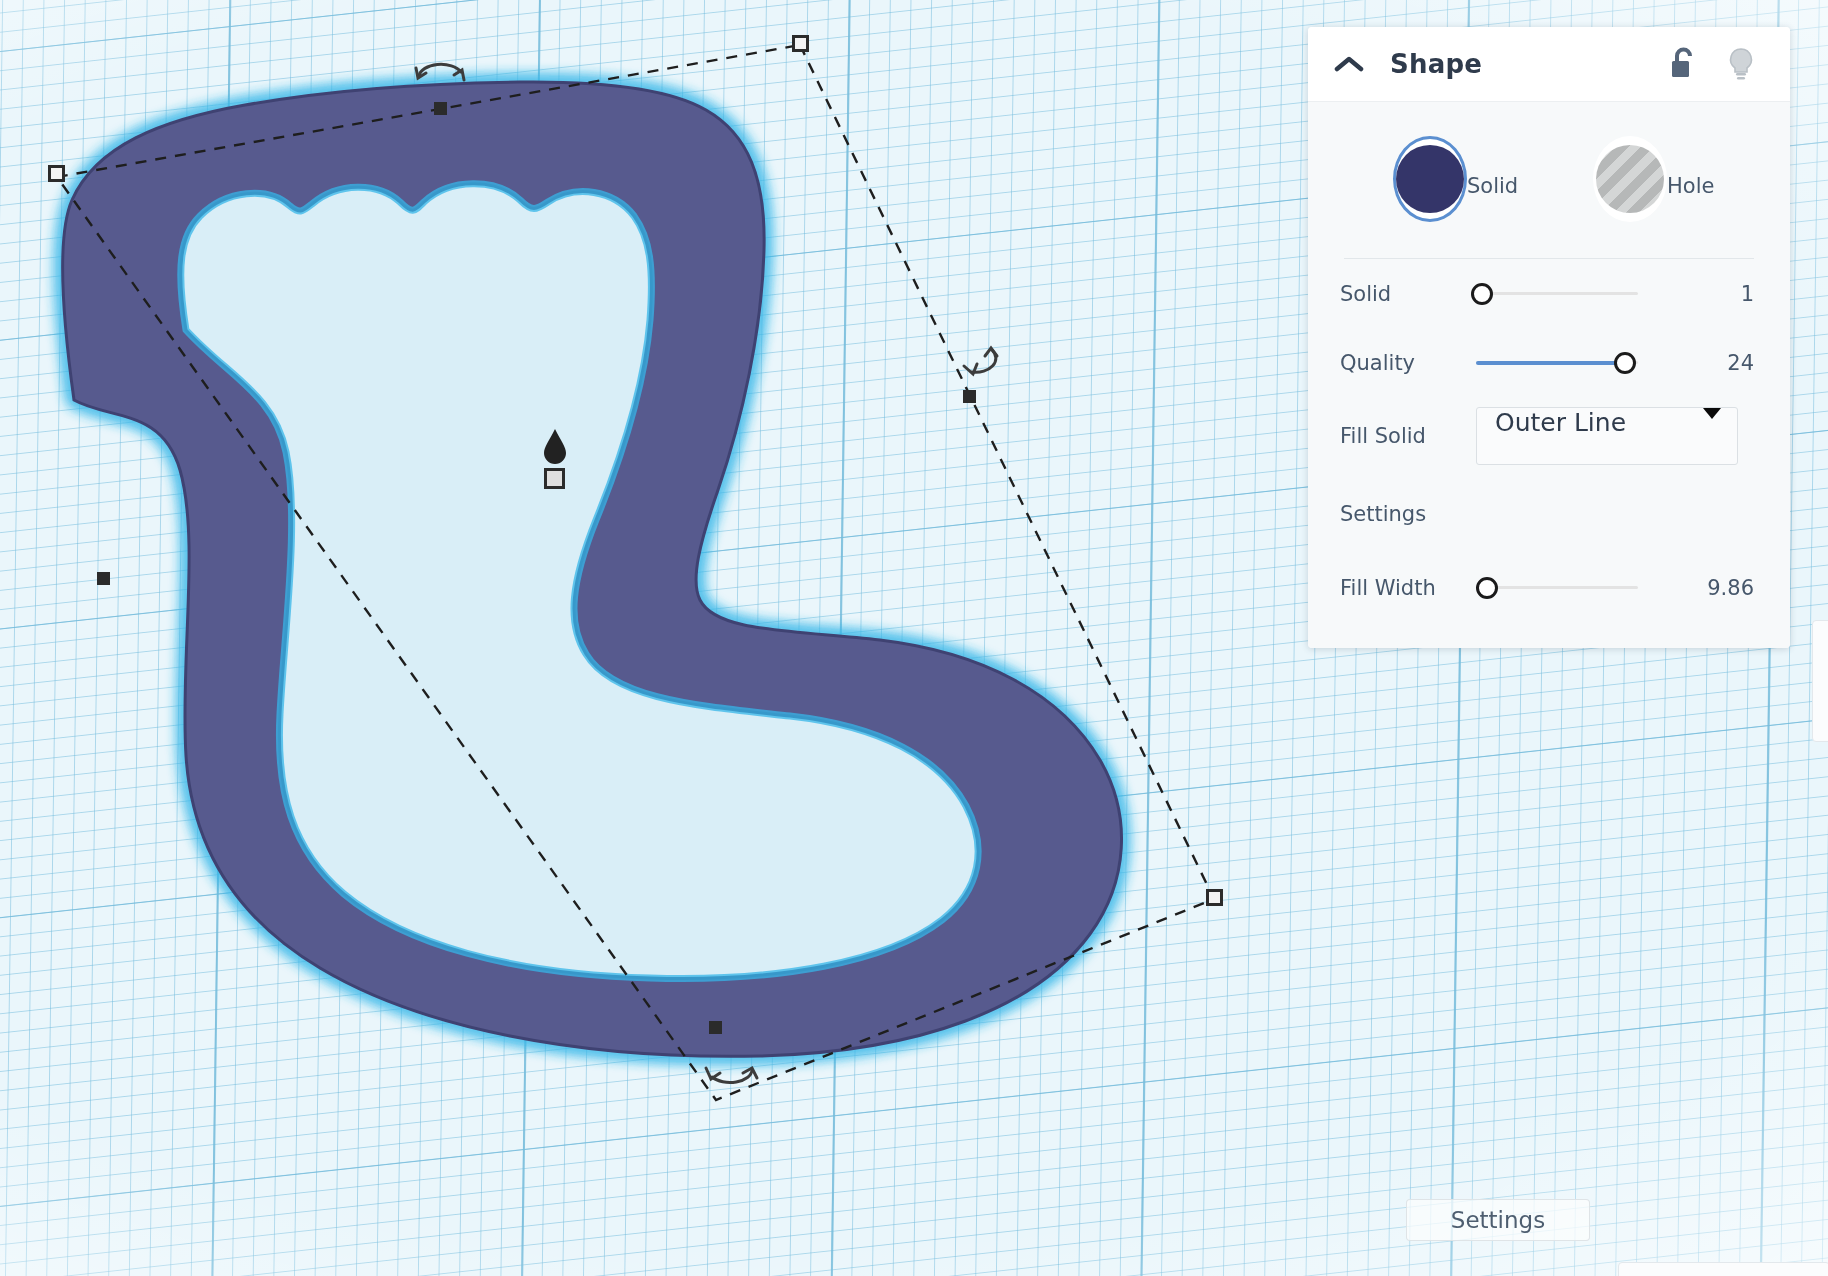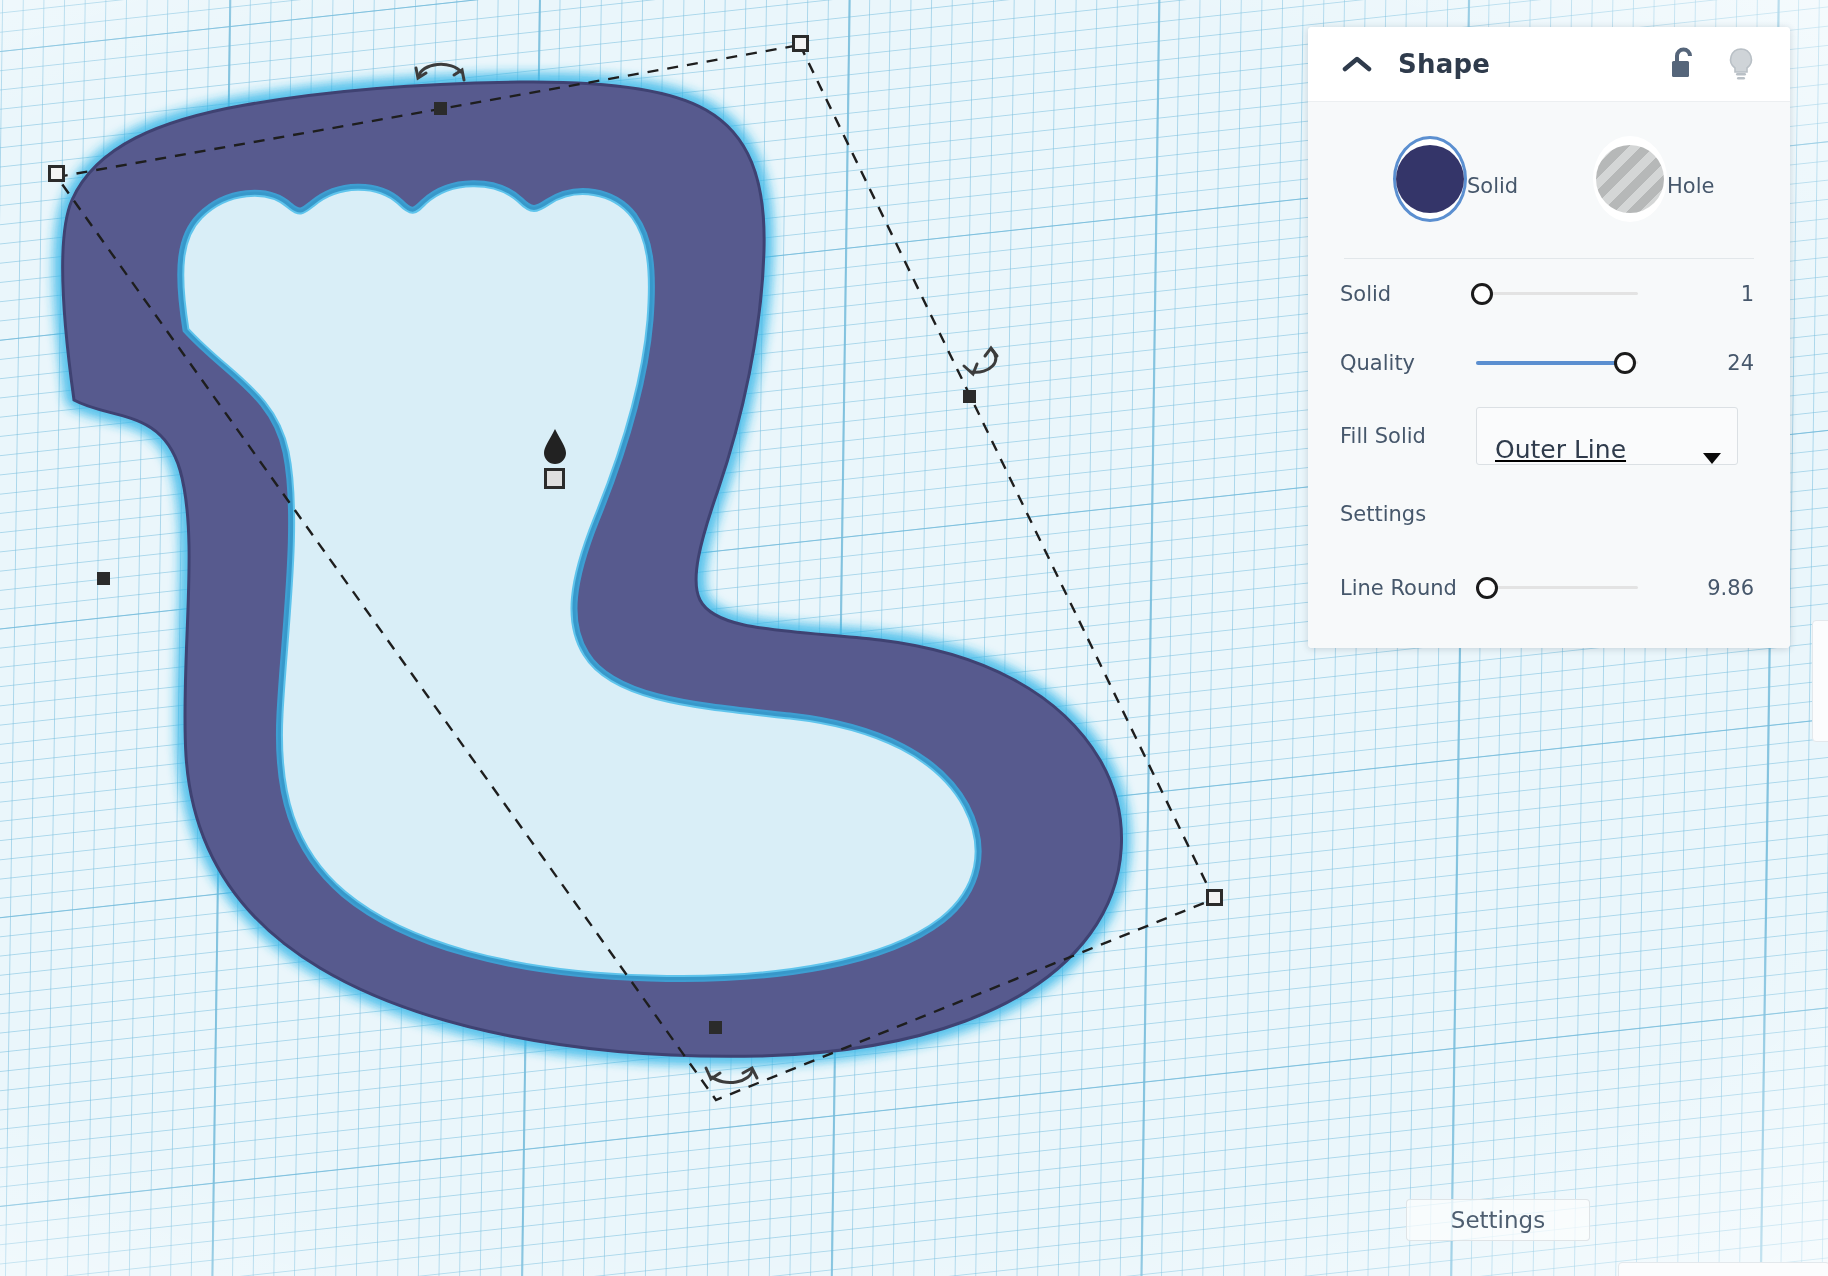--- a/index.html
+++ b/index.html
@@ -106,21 +106,21 @@
     background: #f7f9fa;
     border-radius: 4px;
     box-shadow: 0 1px 7px rgba(40,60,80,0.20);
     overflow: hidden;
   }
   .panel-header {
     height: 75px;
     background: #ffffff;
     display: flex;
     align-items: center;
-    padding: 0 28px 0 30px;
+    padding: 0 28px 0 22px;
     box-sizing: border-box;
     border-bottom: 1px solid #eceff1;
   }
   .chev {
     width: 38px; height: 38px;
     display: flex; align-items: center; justify-content: center;
     cursor: pointer;
   }
   .panel-title {
     font-size: 26px;
@@ -251,25 +251,24 @@
   }
 
   
   .pselect {
     width: 262px;
     height: 58px;
     background: #fafbfc;
     border: 1px solid #dbe0e4;
     border-radius: 3px;
     display: flex;
-    align-items: flex-end;
+    align-items: flex-start;
     padding: 0 16px 0 18px;
     box-sizing: border-box;
     cursor: pointer;
-    text-decoration: underline;
   }
   .pselect-text {
     flex: 1;
     font-size: 25px;
     color: #2f3b4c;
   }
   .caret {
     width: 0; height: 0;
     border-left: 9px solid transparent;
     border-right: 9px solid transparent;
@@ -528,21 +527,21 @@
         </div>
         <div class="pvalue"></div>
       </div>
 
       <div class="prow" style="height:78px">
         <div class="plabel">Settings</div>
         <div class="pvalue"></div>
       </div>
 
       <div class="prow">
-        <div class="plabel">Line Round</div>
+        <div class="plabel">Fill Width</div>
         <div class="pmid">
           <div class="slider">
             <div class="slider-track"></div>
             <div class="slider-fill" style="width:0%"></div>
             <div class="slider-knob" style="left:11px"></div>
           </div>
         </div>
         <div class="pvalue">9.86</div>
       </div>
 

